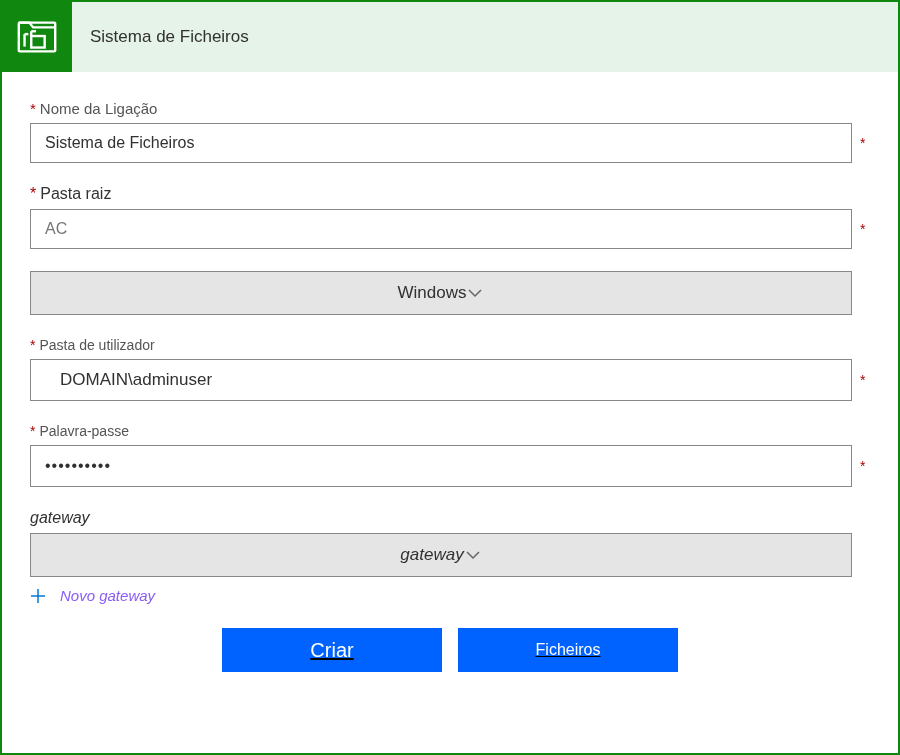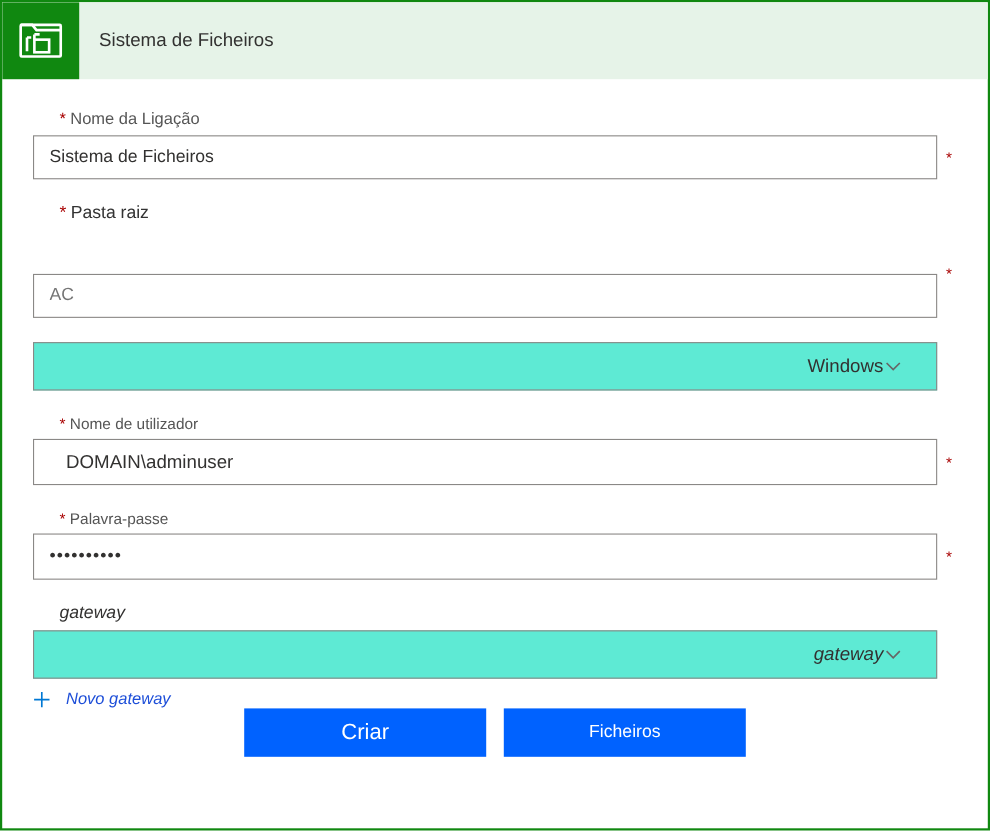--- a/index.html
+++ b/index.html
@@ -50,21 +50,20 @@
     
     .field-group {
       margin-bottom: 22px;
     }
     
     .field-label {
       color: #555;
       font-size: 15px;
       margin-bottom: 6px;
       display: block;
-      margin-left: 24px;
     }
     
     .field-label .req {
       color: #a80000;
       margin-right: 4px;
     }
     
     .field-label.bold {
       font-weight: 400;
       color: #333;
@@ -94,68 +93,69 @@
       padding: 0 14px;
       font-size: 16px;
       color: #323130;
       font-family: inherit;
       outline: none;
       background: #fff;
     }
     
     .text-input.placeholder-style {
       color: #701a75;
-      margin-top: 40px;
     }
     
     .select-box {
       flex: 1;
       border: 1px solid #8a8886;
       height: 44px;
-      padding: 0 30px;
+      padding: 0 14px;
       font-size: 17px;
       color: #323130;
       display: flex;
       align-items: center;
-      justify-content: flex-end;
+      justify-content: center;
       cursor: pointer;
-      background: #5eead4;
+      background: #e5e5e5;
     }
     
     .chevron-down {
       width: 18px;
       height: 18px;
       display: flex;
       align-items: center;
       justify-content: center;
     }
     
     .new-gateway-link {
       display: flex;
       align-items: center;
-      color: #1d4ed8;
+      color: #8b5cf6;
       font-size: 15px;
       margin-top: 10px;
       cursor: pointer;
     }
     
     .plus-icon {
       color: #0078d4;
       font-size: 20px;
       margin-right: 14px;
       width: 16px;
       display: flex;
       align-items: center;
       justify-content: center;
     }
     
     .button-row {
       display: flex;
       justify-content: center;
       gap: 16px;
+      margin-top: 24px;
+      text-decoration: underline;
     }
     
     .btn {
       background: #0062ff;
       color: #fff;
       border: none;
       height: 44px;
       width: 220px;
       font-size: 18px;
       cursor: pointer;
@@ -215,21 +215,21 @@
           <svg width="16" height="16" viewBox="0 0 16 16">
               <path d="M2 5 L8 11 L14 5" stroke="#666" stroke-width="1.5" fill="none"></path>
             </svg>
         </span>
       </div>
       <span class="trailing-spacer"></span>
     </div>
   </div>
 
   <div class="field-group">
-    <label class="field-label" style="font-size:14px;"><span class="req">*</span><span>Nome de utilizador</span></label>
+    <label class="field-label" style="font-size:14px;"><span class="req">*</span><span>Pasta de utilizador</span></label>
     <div class="field-row">
       <input type="text" class="text-input" style="font-size: 17px; height: 42px; padding-left: 29px;" value="DOMAIN\adminuser">
       <span class="trailing-asterisk">*</span>
     </div>
   </div>
 
   <div class="field-group">
     <label class="field-label" style="font-size:14px;"><span class="req">*</span><span>Palavra-passe</span></label>
     <div class="field-row">
       <input type="text" class="text-input" style="font-size: 16px; height: 42px; letter-spacing: 1px;" value="••••••••••">

